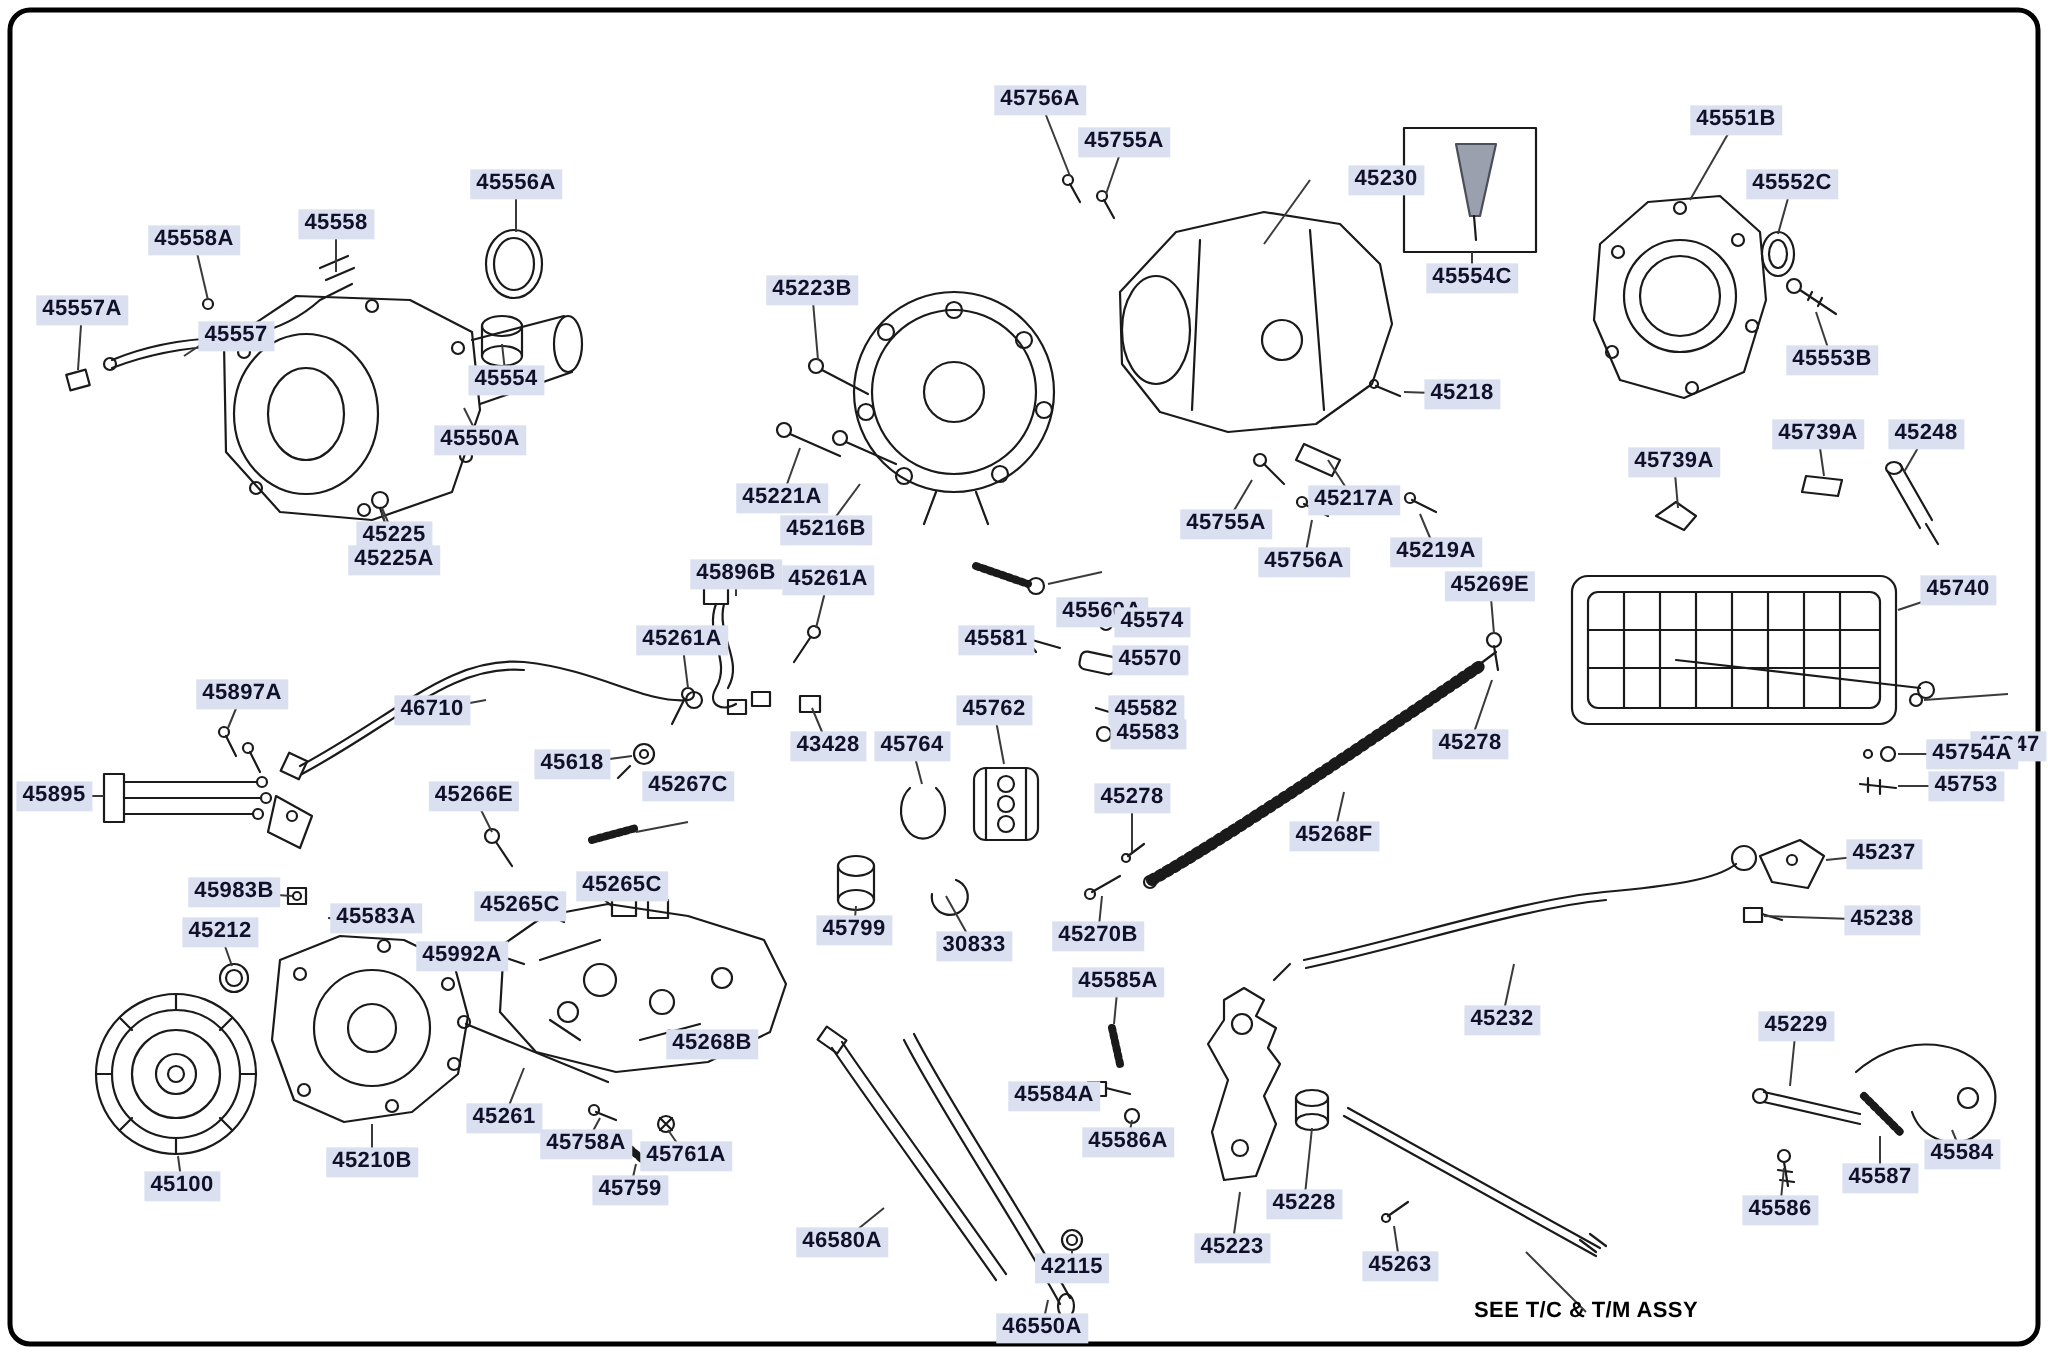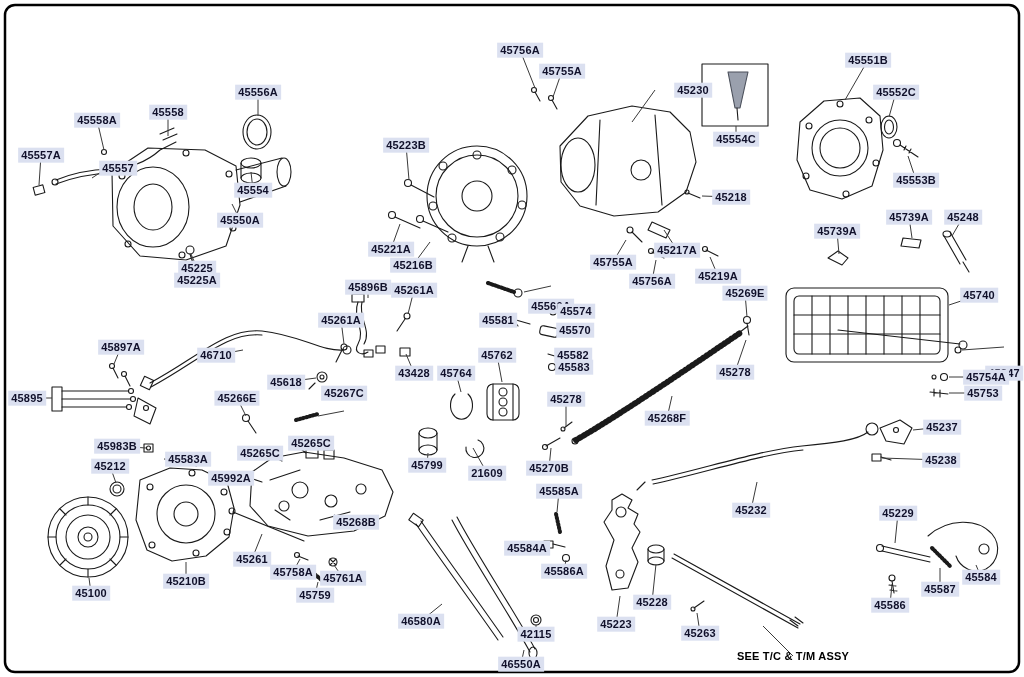--- a/index.html
+++ b/index.html
@@ -554,21 +554,21 @@
       <div class="part-label" style="left: 735px; top: 372px;">45278</div>
       <div class="part-label" style="left: 942px; top: 427px;">45237</div>
       <div class="part-label" style="left: 311px; top: 443px;">45265C</div>
       <div class="part-label" style="left: 117px; top: 446px;">45983B</div>
       <div class="part-label" style="left: 260px; top: 453px;">45265C</div>
       <div class="part-label" style="left: 941px; top: 460px;">45238</div>
       <div class="part-label" style="left: 164px; top: 459px; margin-left: 24px;">45583A</div>
       <div class="part-label" style="left: 110px; top: 466px;">45212</div>
       <div class="part-label" style="left: 231px; top: 478px;">45992A</div>
       <div class="part-label" style="left: 427px; top: 465px;">45799</div>
-      <div class="part-label" style="left: 487px; top: 473px;">21609</div>
+      <div class="part-label" style="left: 487px; top: 473px;">30833</div>
       <div class="part-label" style="left: 549px; top: 468px;">45270B</div>
       <div class="part-label" style="left: 559px; top: 491px;">45585A</div>
       <div class="part-label" style="left: 751px; top: 510px;">45232</div>
       <div class="part-label" style="left: 898px; top: 513px;">45229</div>
       <div class="part-label" style="left: 356px; top: 522px;">45268B</div>
       <div class="part-label" style="left: 527px; top: 548px;">45584A</div>
       <div class="part-label" style="left: 564px; top: 571px;">45586A</div>
       <div class="part-label" style="left: 252px; top: 559px;">45261</div>
       <div class="part-label" style="left: 293px; top: 572px;">45758A</div>
       <div class="part-label" style="left: 343px; top: 578px;">45761A</div>

